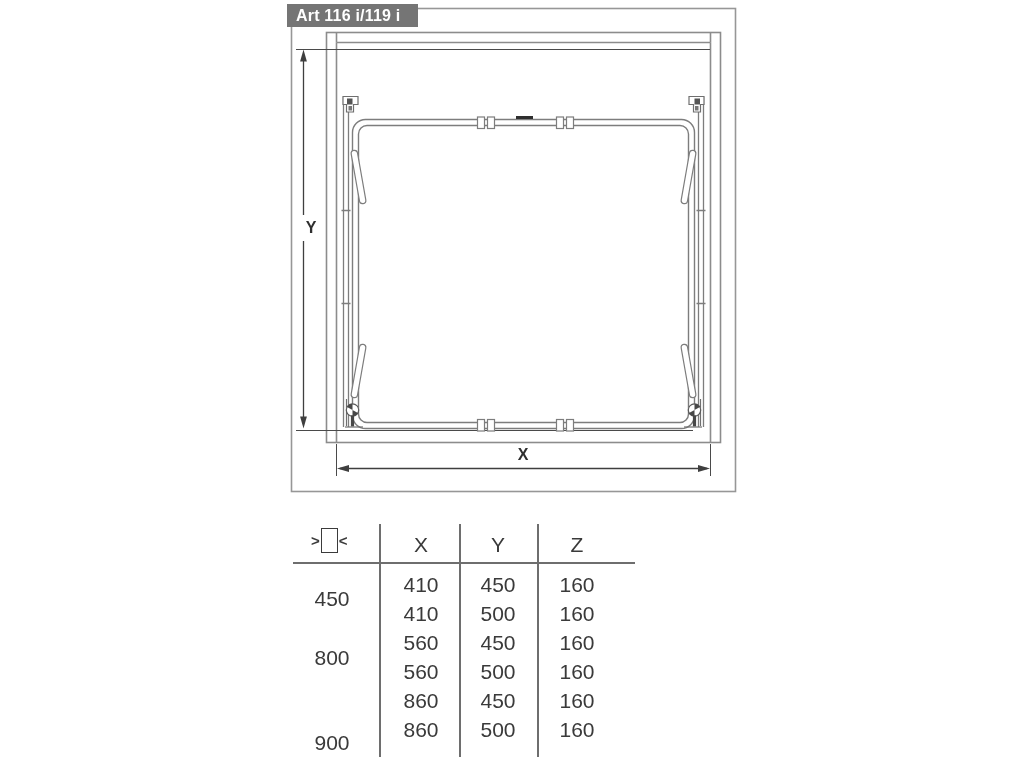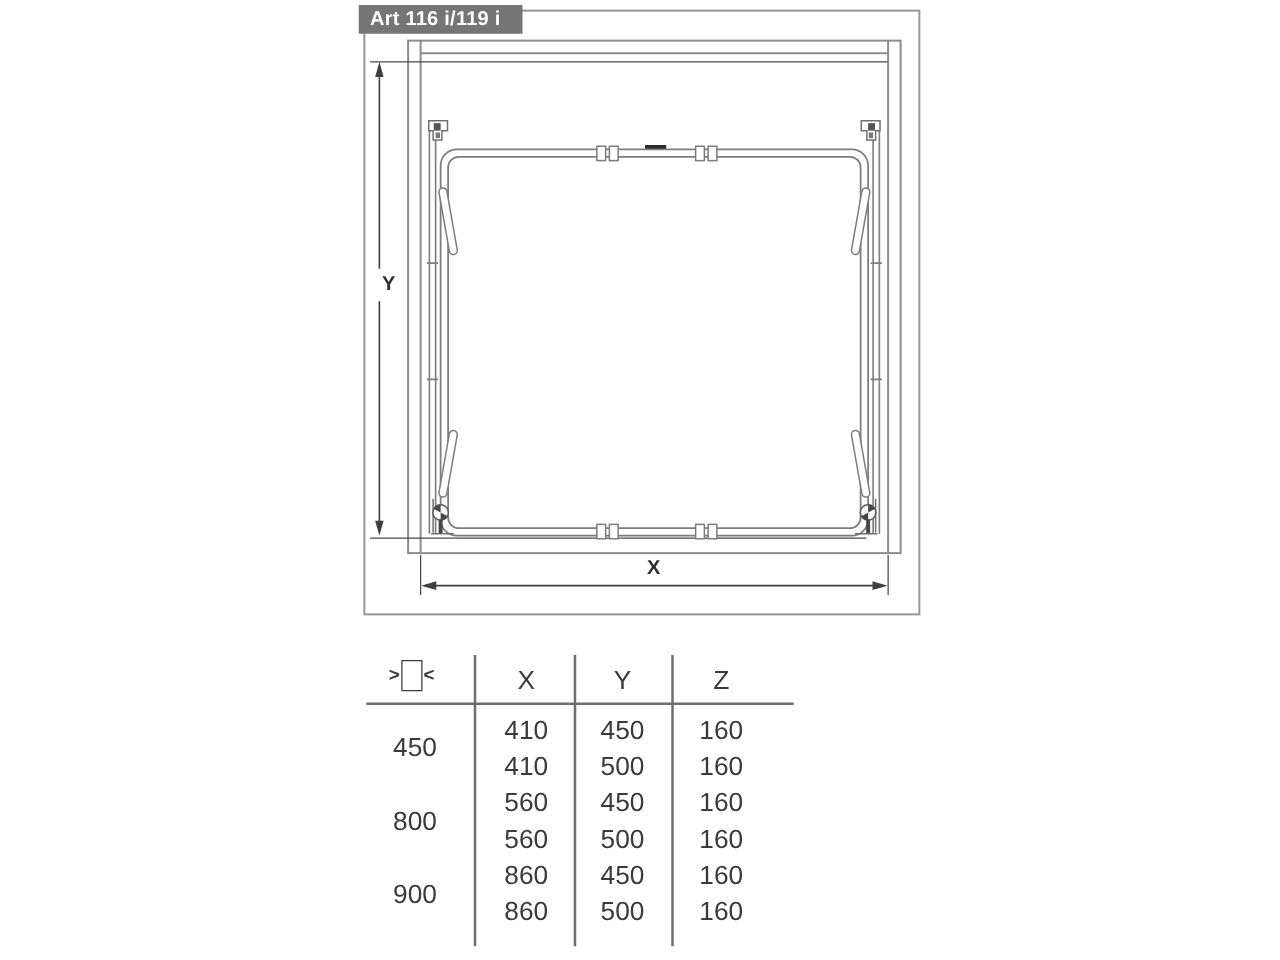--- a/index.html
+++ b/index.html
@@ -136,21 +136,21 @@
   <span>&gt;</span>
   <span class="icon-square"></span>
   <span>&lt;</span>
 </div>
 <div class="cell hdr" style="left:391px;top:532px;">X</div>
 <div class="cell hdr" style="left:468px;top:532px;">Y</div>
 <div class="cell hdr" style="left:547px;top:532px;">Z</div>
 
 <div class="cell" style="left:302px;top:586px;">450</div>
 <div class="cell" style="left:302px;top:645px;">800</div>
-<div class="cell" style="left:302px;top:703px;">900</div>
+<div class="cell" style="left:302px;top:730px;">900</div>
 
 <div class="cell" style="left:391px;top:572px;">410</div>
 <div class="cell" style="left:468px;top:572px;">450</div>
 <div class="cell" style="left:547px;top:572px;">160</div>
 
 <div class="cell" style="left:391px;top:601px;">410</div>
 <div class="cell" style="left:468px;top:601px;">500</div>
 <div class="cell" style="left:547px;top:601px;">160</div>
 
 <div class="cell" style="left:391px;top:630px;">560</div>

